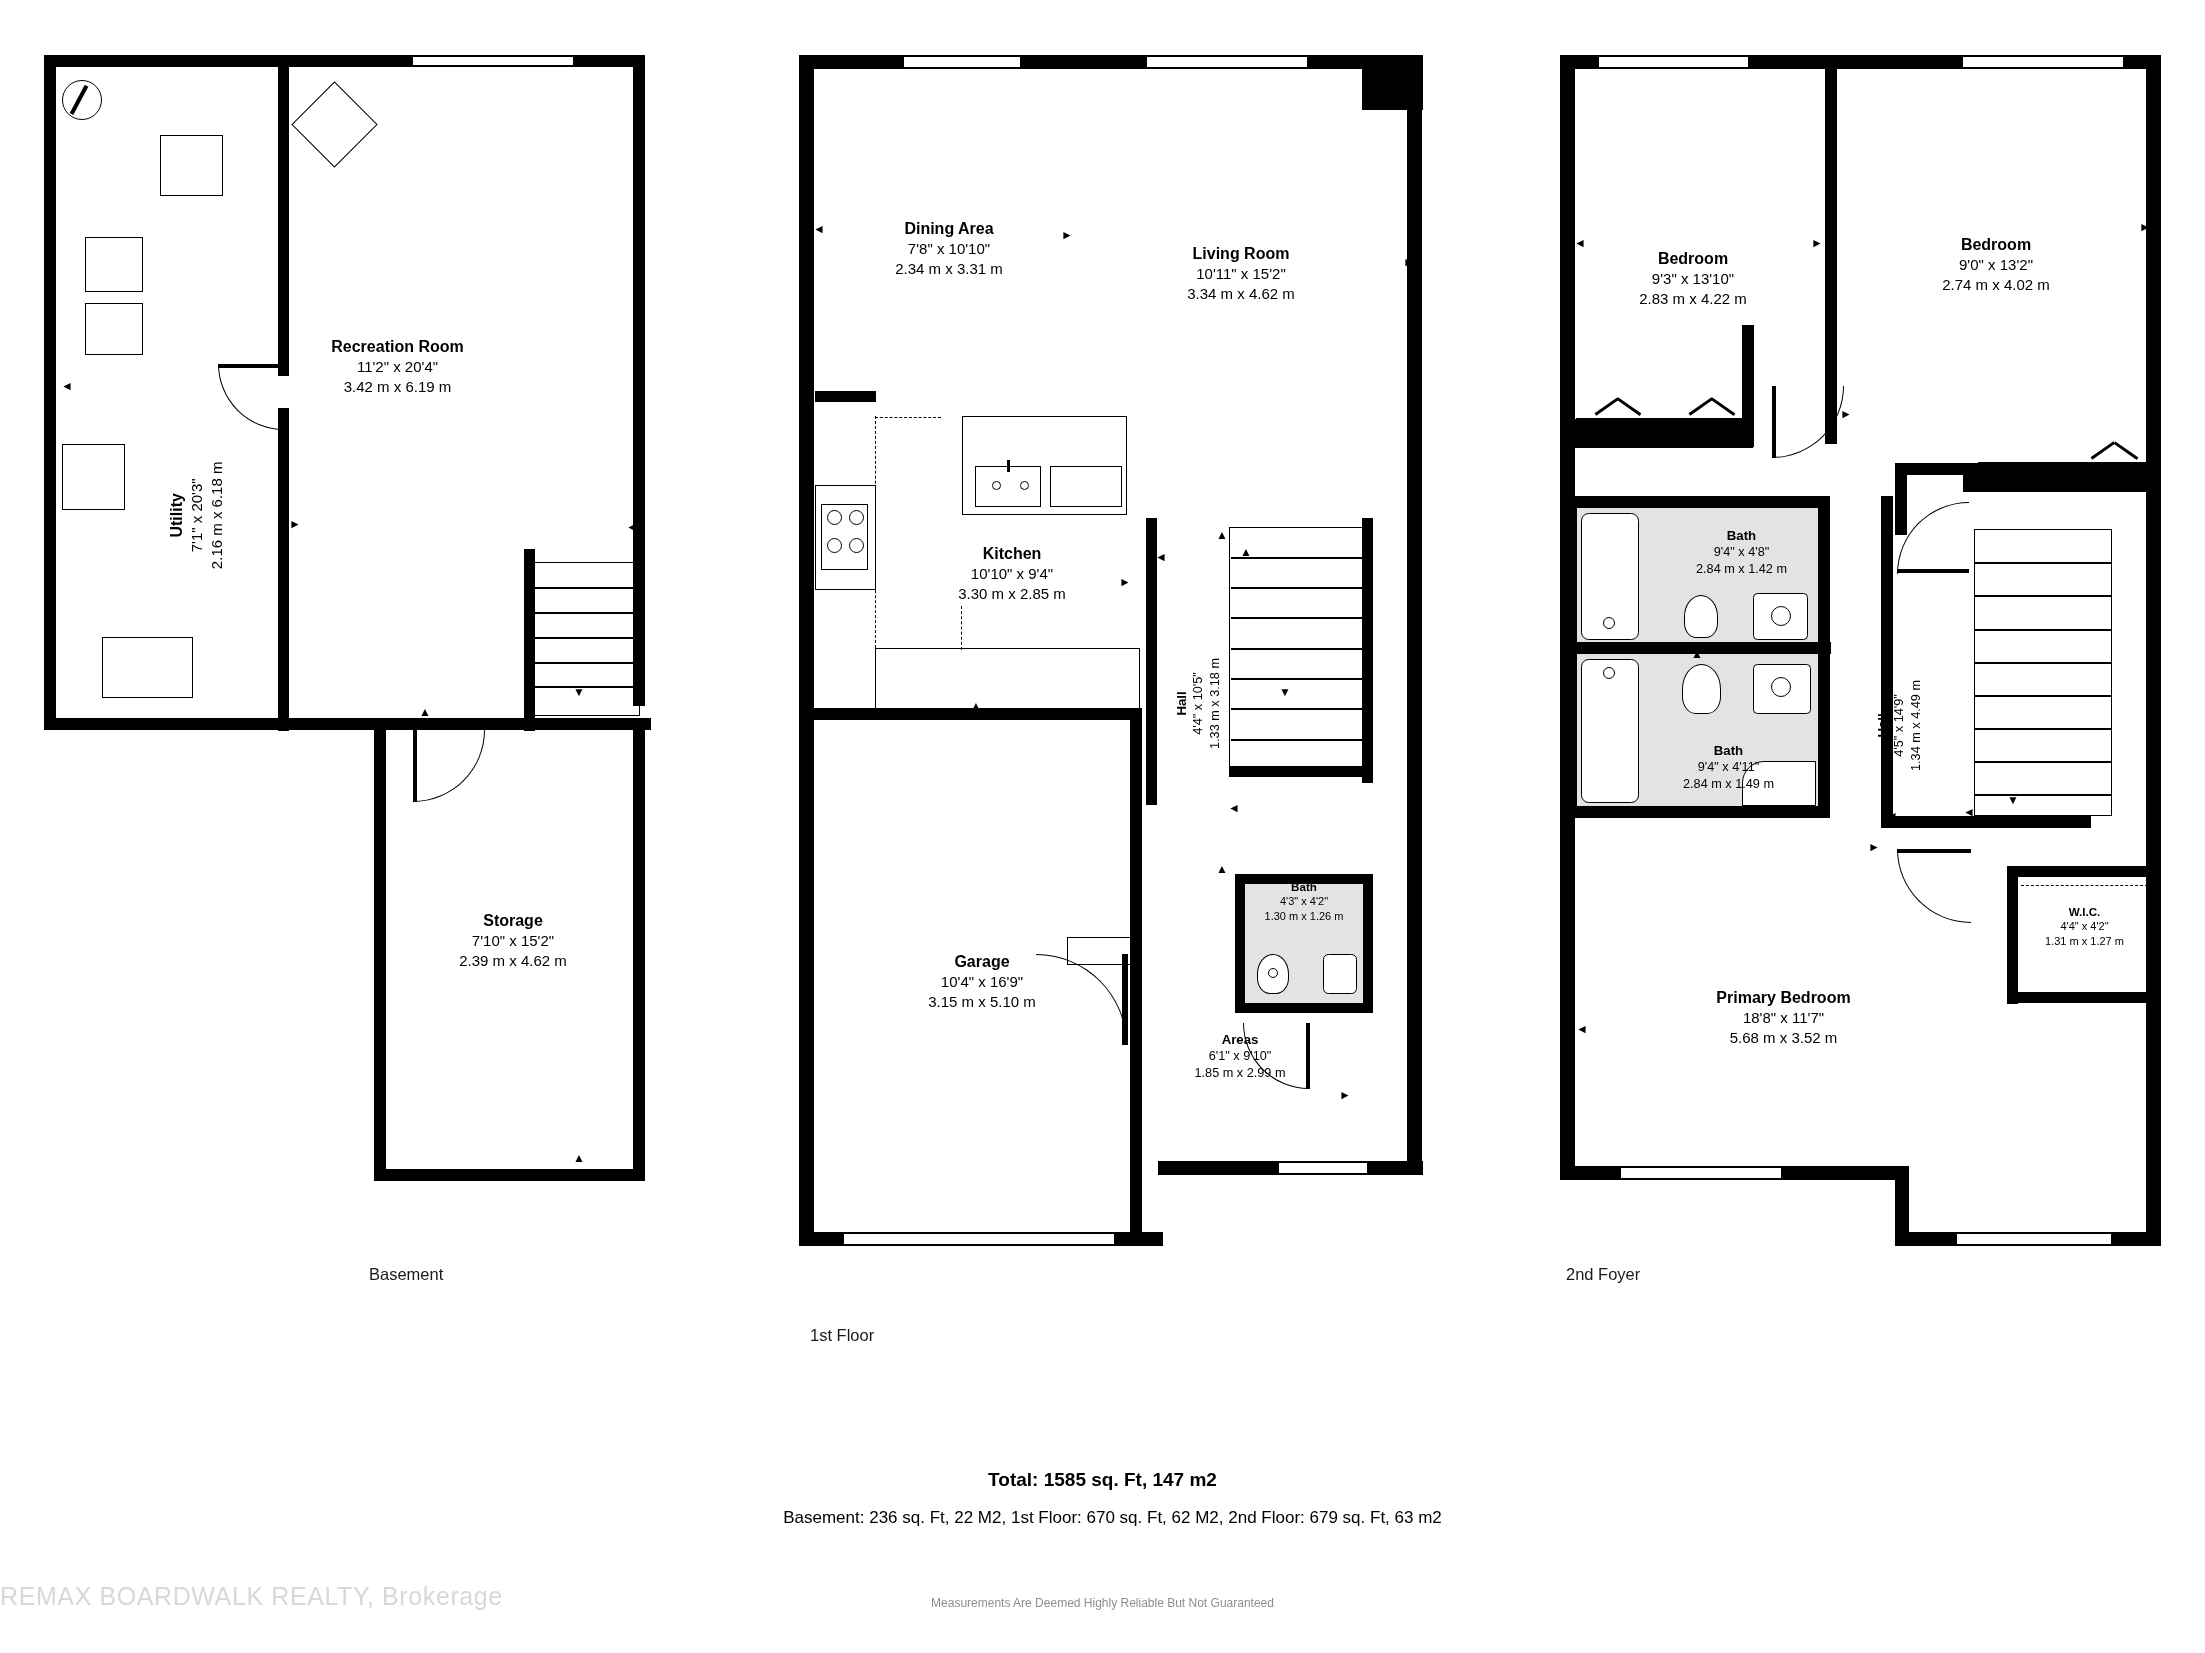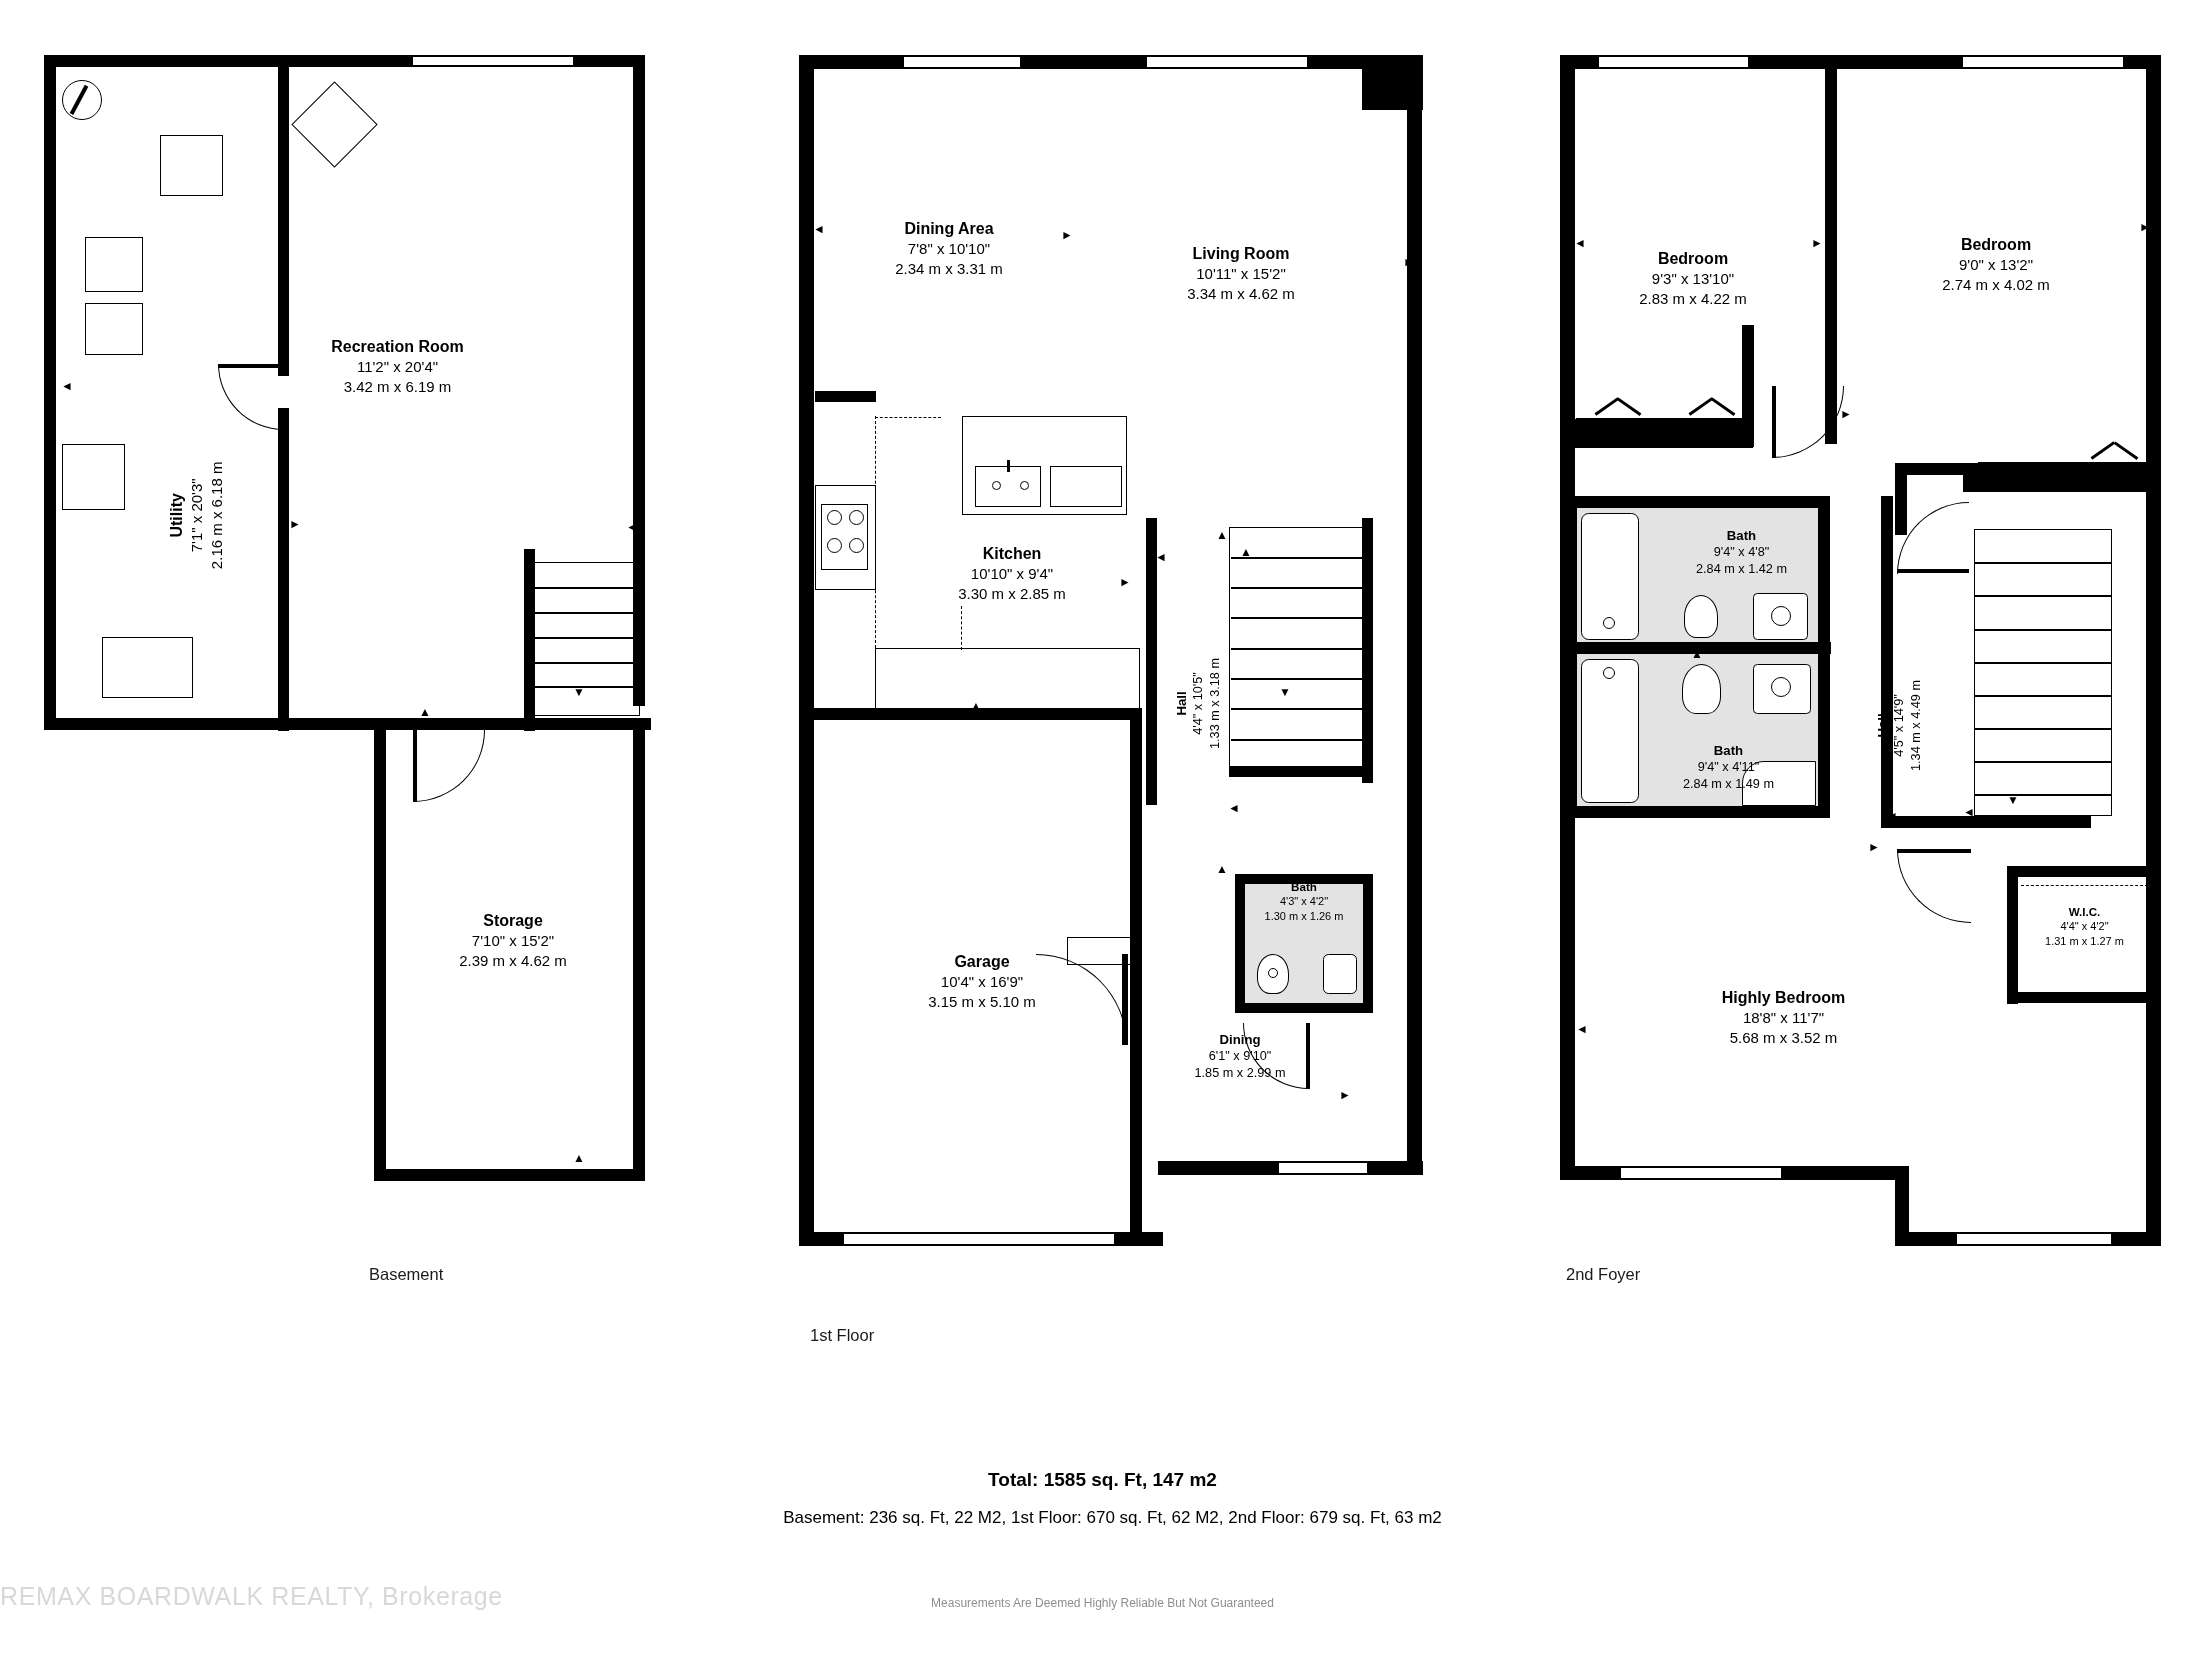--- a/index.html
+++ b/index.html
@@ -323,21 +323,21 @@
       <span class="dim">3.15 m x 5.10 m</span>
     </div>
 
     <div class="label tiny" style="left:1227px; top:879px; width:154px;">
       <span class="name">Bath</span>
       <span class="dim">4'3" x 4'2"</span>
       <span class="dim">1.30 m x 1.26 m</span>
     </div>
 
     <div class="label small" style="left:1152px; top:1031px; width:176px;">
-      <span class="name">Dining</span>
+      <span class="name">Areas</span>
       <span class="dim">6'1" x 9'10"</span>
       <span class="dim">1.85 m x 2.99 m</span>
     </div>
 
     <div class="floor-title" style="left:810px; top:1326px;">1st Floor</div>
   </div>
 
   <div>
 
     <div class="wall" style="left:1560px; top:55px; width:15.4px; height:1125px;"></div>
@@ -455,21 +455,21 @@
       <span class="dim">2.84 m x 1.49 m</span>
     </div>
 
     <div class="label vertical small" style="left:1817px; top:700px; width:165px;">
       <span class="name">Hall</span>
       <span class="dim">4'5" x 14'9"</span>
       <span class="dim">1.34 m x 4.49 m</span>
     </div>
 
     <div class="label" style="left:1662px; top:987px; width:243px;">
-      <span class="name">Highly Bedroom</span>
+      <span class="name">Primary Bedroom</span>
       <span class="dim">18'8" x 11'7"</span>
       <span class="dim">5.68 m x 3.52 m</span>
     </div>
 
     <div class="label tiny" style="left:2010px; top:904px; width:149px;">
       <span class="name">W.I.C.</span>
       <span class="dim">4'4" x 4'2"</span>
       <span class="dim">1.31 m x 1.27 m</span>
     </div>
 

